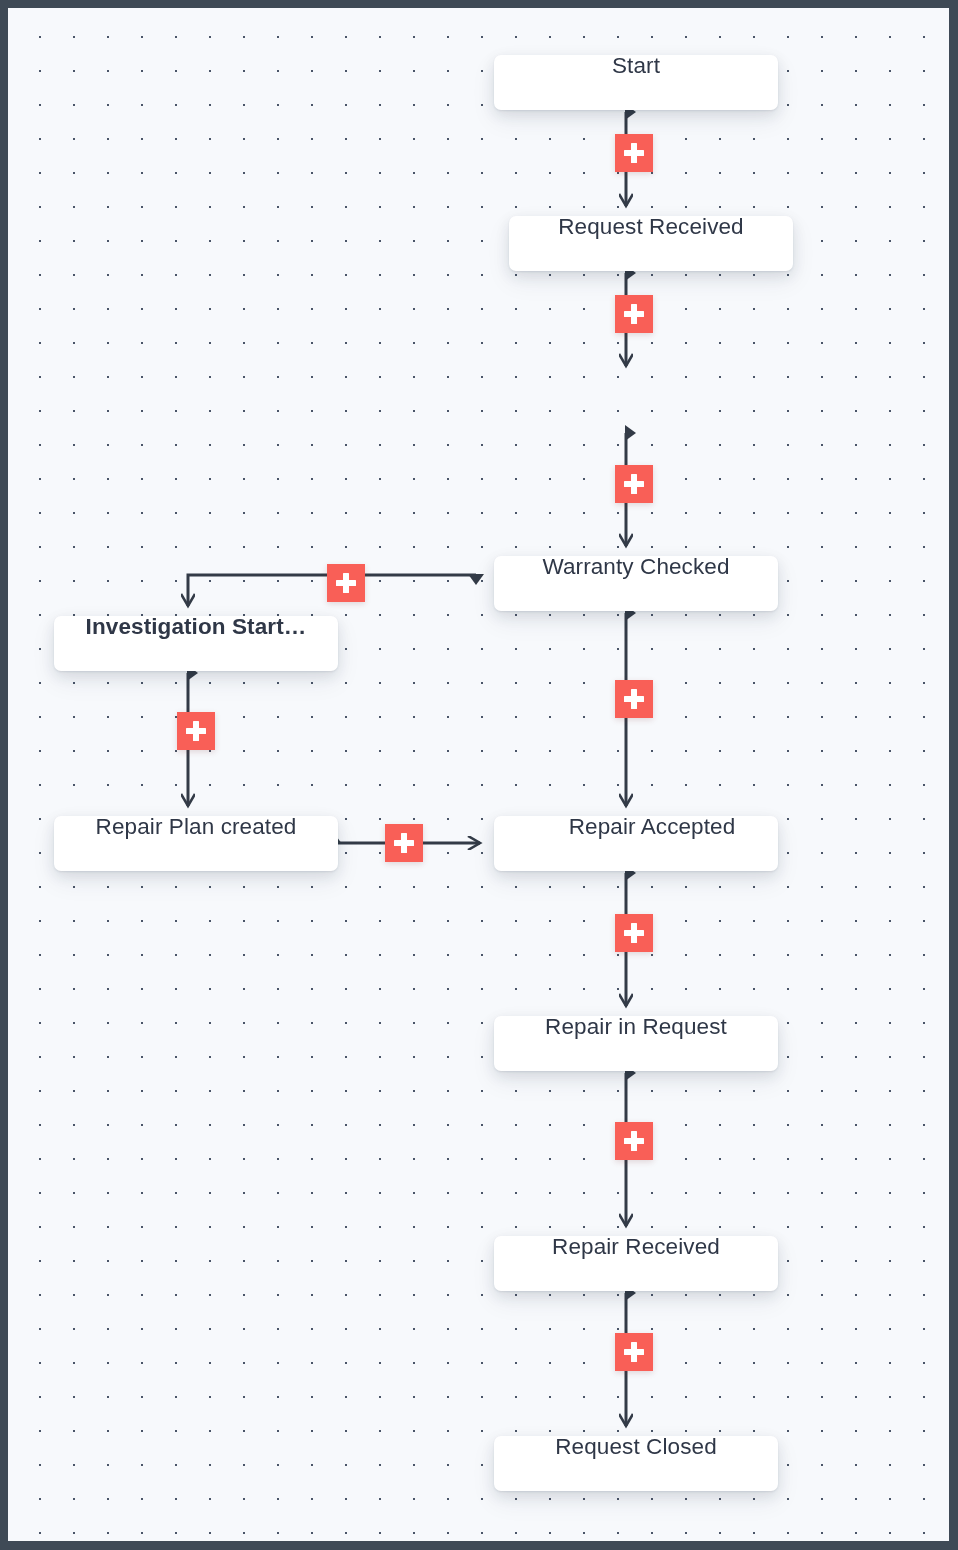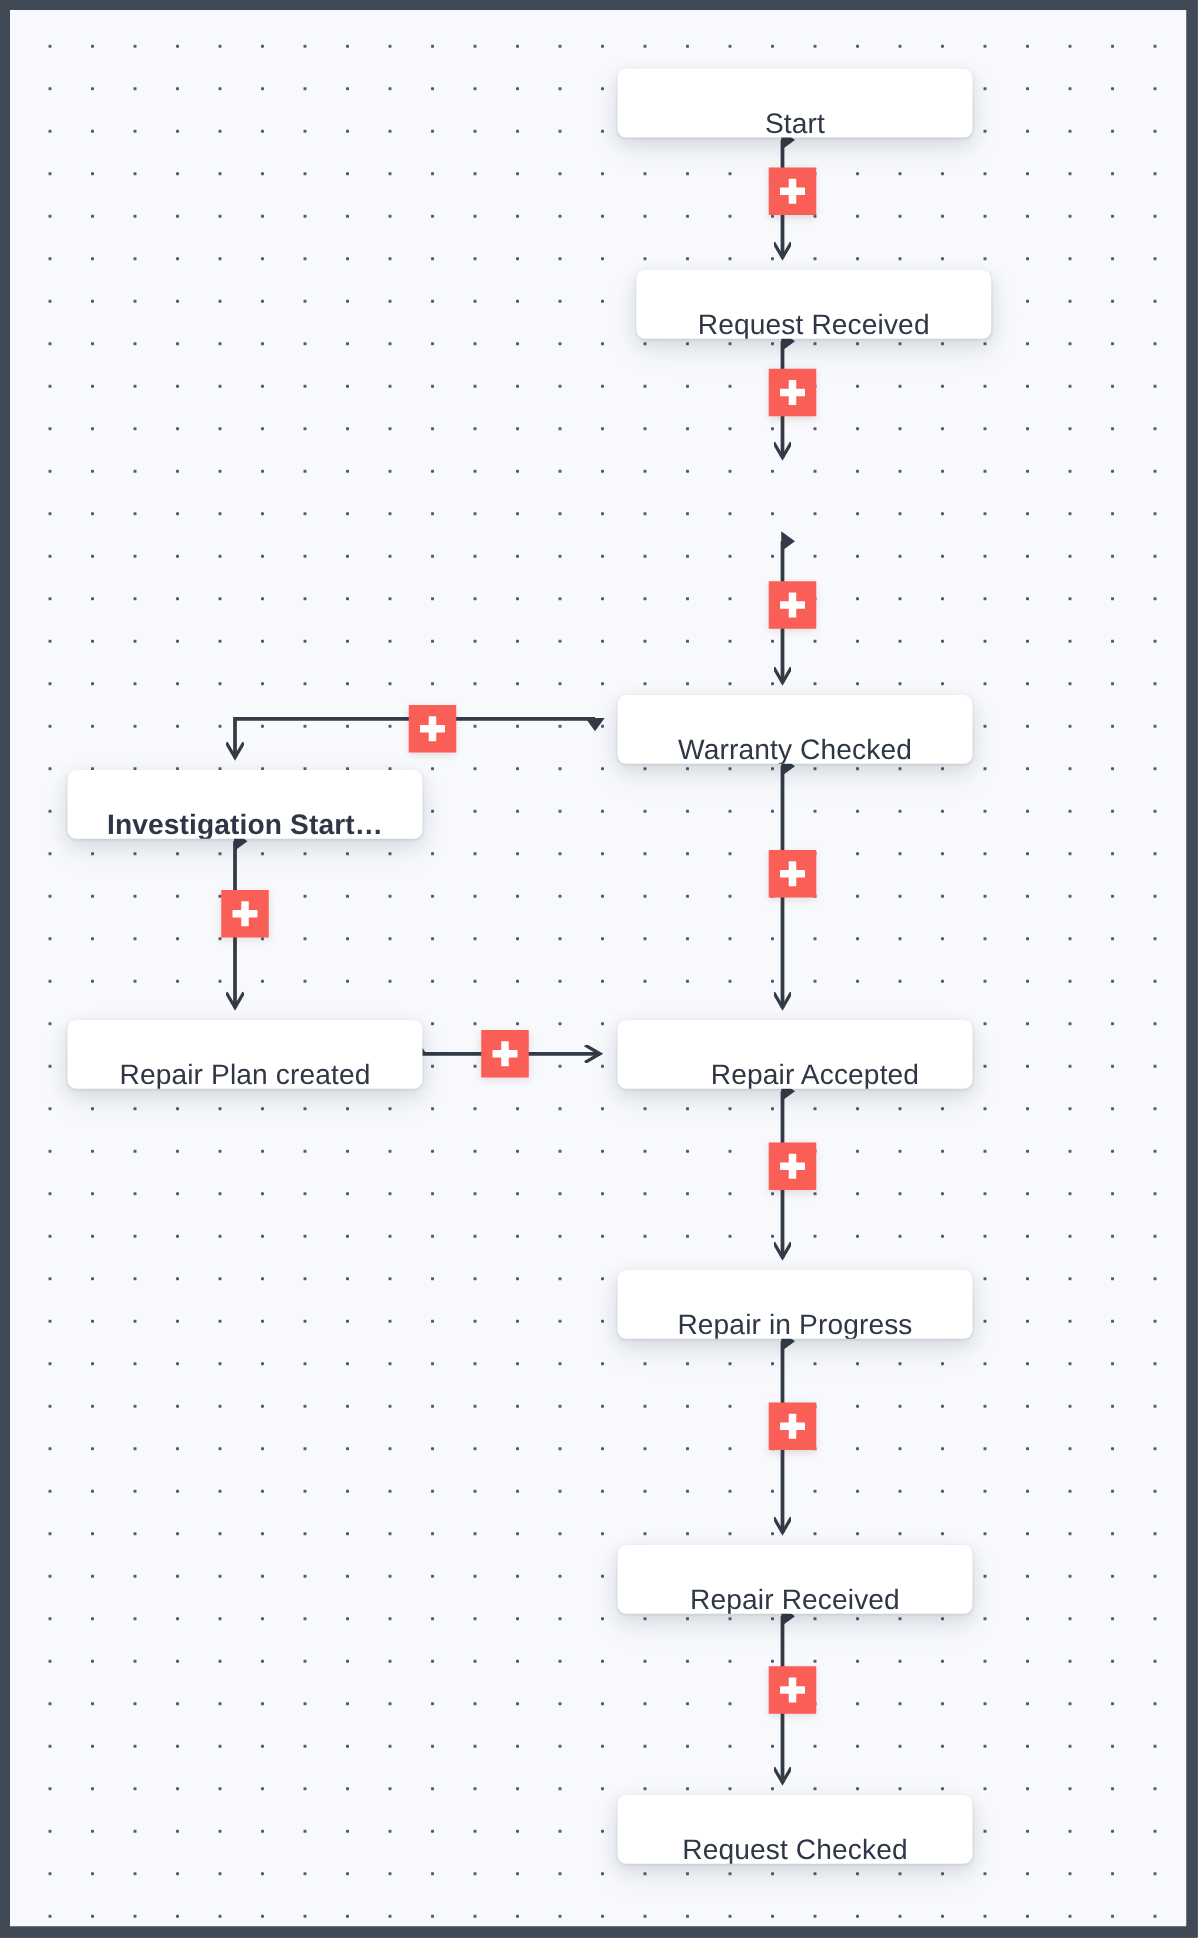--- a/index.html
+++ b/index.html
@@ -53,21 +53,21 @@
   }
 
   .node {
     position: absolute;
     box-sizing: border-box;
     width: 284px;
     height: 55px;
     background: #ffffff;
     border-radius: 7px;
     display: flex;
-    align-items: flex-end;
+    align-items: flex-start;
     justify-content: center;
     box-shadow: 0 1px 2px rgba(34,45,65,0.10),
                 0 5px 14px rgba(34,45,65,0.11),
                 0 10px 26px rgba(34,45,65,0.07);
     z-index: 3;
   }
 
   .node-label {
     font-family: "Liberation Sans", sans-serif;
     font-size: 22.5px;
@@ -164,29 +164,29 @@
 
     <div class="node" style="left:46px; top:808px;">
       <span class="node-label">Repair Plan created</span>
     </div>
 
     <div class="node" style="left:486px; top:808px;padding-left:32px;">
       <span class="node-label">Repair Accepted</span>
     </div>
 
     <div class="node" style="left:486px; top:1008px;">
-      <span class="node-label">Repair in Progress</span>
+      <span class="node-label">Repair in Request</span>
     </div>
 
     <div class="node" style="left:486px; top:1228px;">
       <span class="node-label">Repair Received</span>
     </div>
 
     <div class="node" style="left:486px; top:1428px;">
-      <span class="node-label">Request Checked</span>
+      <span class="node-label">Request Closed</span>
     </div>
 
     <div class="add-button" style="left:607px; top:126px;">
       <span class="plus-h"></span>
       <span class="plus-v"></span>
     </div>
 
     <div class="add-button" style="left:607px; top:287px;">
       <span class="plus-h"></span>
       <span class="plus-v"></span>

